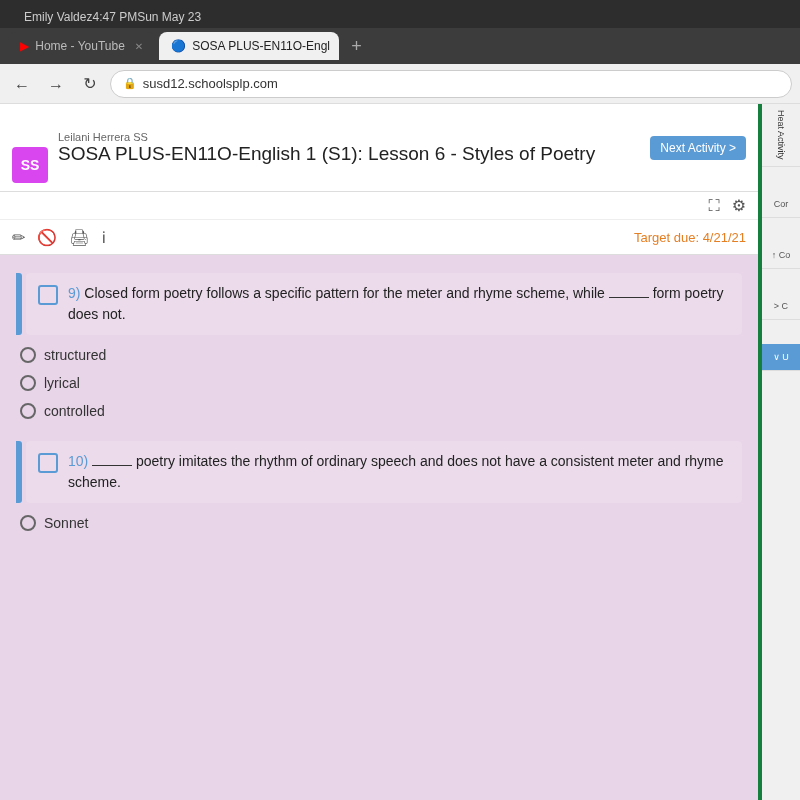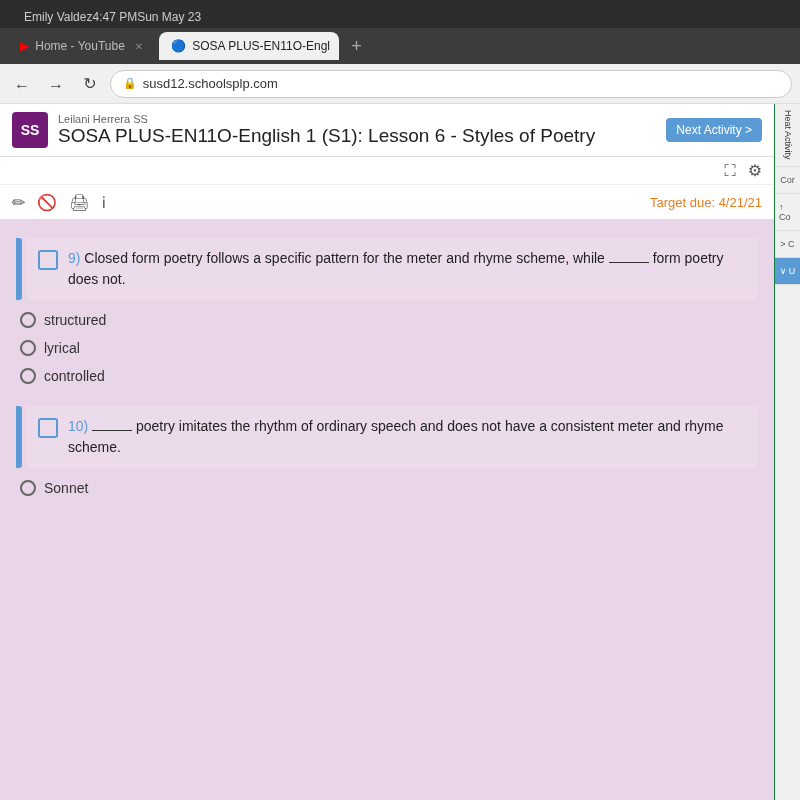--- a/index.html
+++ b/index.html
@@ -128,28 +128,29 @@
       padding: 8px 12px;
       display: flex;
       align-items: center;
       gap: 10px;
       border-bottom: 1px solid #ddd;
       min-height: 52px;
     }
     .school-logo {
       width: 36px;
       height: 36px;
-      background: #701a75;
+      background: #d946ef;
       border-radius: 4px;
       display: flex;
       align-items: center;
       justify-content: center;
       color: white;
       font-weight: bold;
       font-size: 14px;
+      margin-top: 35px;
     }
     .page-title-group {
       flex: 1;
     }
     .school-name {
       font-size: 11px;
       color: #666;
     }
     .lesson-title {
       font-size: 19px;
@@ -267,26 +268,27 @@
 
     .narrative-section {
       display: flex;
       align-items: center;
       gap: 8px;
       padding: 8px 4px;
     }
 
     
     .right-sidebar {
-      width: 26px;
+      width: 42px;
       background: #f0f0f0;
-      border-left: 1px solid #15803d;
+      border-left: 4px solid #15803d;
       display: flex;
       flex-direction: column;
       overflow: hidden;
+      gap: 24px;
     }
     .sidebar-section {
       padding: 8px 4px;
       font-size: 10px;
       color: #666;
       border-bottom: 1px solid #ddd;
       cursor: pointer;
       display: flex;
       align-items: center;
       justify-content: center;

